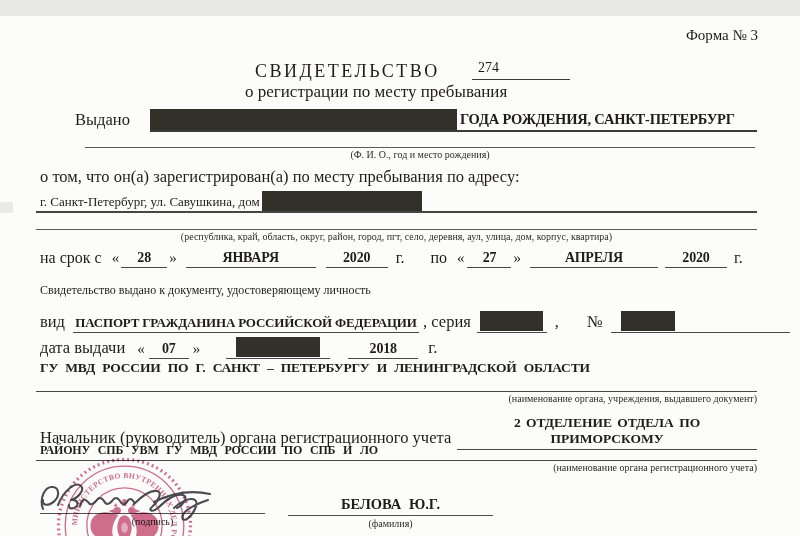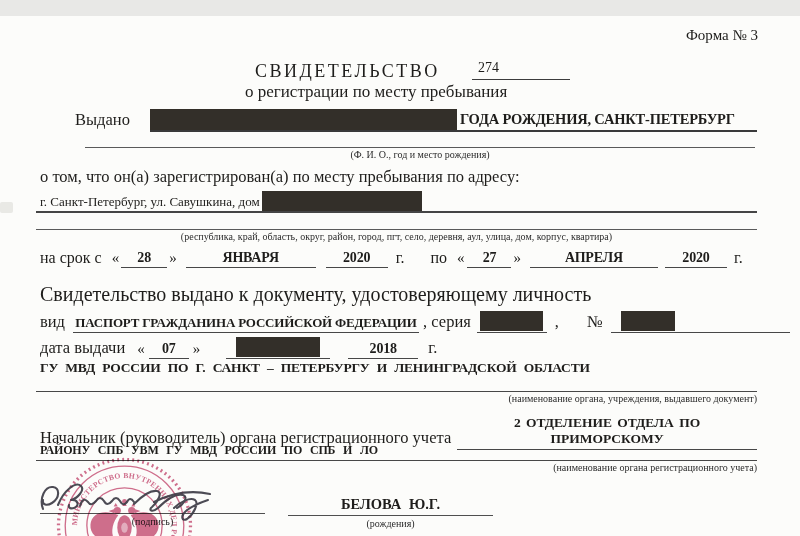--- a/index.html
+++ b/index.html
@@ -33,21 +33,21 @@
   .addr-row{top:175px;left:36px;right:43px;font-size:13px;border-bottom:2px solid #454545;}
   .addr-text{padding:0 0 1px 4px;}
   .addr-bar{width:160px;height:20px;margin-left:2px;}
 
   .cells{font-size:16px;}
   .cell{border-bottom:1.8px solid #474747;text-align:center;font-weight:bold;font-size:14px;
         padding-bottom:1px;letter-spacing:-0.2px;}
   .cell.flexc{display:flex;align-items:flex-end;justify-content:center;}
   .qm{font-size:15px;padding-bottom:1px;}
   .period-row{top:233px;left:40px;right:45px;}
-  .doc-intro{top:267px;left:40px;font-size:20px;}
+  .doc-intro{top:267px;left:40px;font-size:12px;}
   .vid-row{top:295px;left:40px;right:10px;font-size:16.5px;}
   .date-row{top:321px;left:40px;right:350px;font-size:16.5px;}
 
   .block-line{border-bottom:1.8px solid #474747;font-weight:bold;letter-spacing:-0.2px;}
   .gumvd{top:344px;left:36px;right:43px;}
   .gumvd .block-line{font-size:13.5px;word-spacing:4px;padding:0 0 15px 4px;}
   .gumvd .cap, .head2 .cap{text-align:right;font-size:10px;color:#2c2c2c;padding-top:1px;}
 
   .head-row{top:399px;left:40px;right:43px;font-size:16.5px;}
   .head-label{margin-right:6px;padding-bottom:2px;}
@@ -158,21 +158,21 @@
     <div class="block-line">РАЙОНУ СПБ УВМ ГУ МВД РОССИИ ПО СПБ И ЛО</div>
     <div class="cap">(наименование органа регистрационного учета)</div>
   </div>
 
   <div class="abs sign-line">
     <div class="rule"></div>
     <div class="cap">(подпись)</div>
   </div>
   <div class="abs surname">
     <div class="val">БЕЛОВА Ю.Г.</div>
-    <div class="cap">(рождения)</div>
+    <div class="cap">(фамилия)</div>
   </div>
 
   <svg class="abs stamp" width="165" height="165" viewBox="0 0 160 160">
     <defs>
       <path id="ringPath" d="M 34 80 A 46 46 0 1 1 126 80 A 46 46 0 1 1 34 80" fill="none"></path>
       <path id="numPath" d="M 40 96 A 44 44 0 0 0 120 96" fill="none"></path>
     </defs>
     <circle cx="80" cy="80" r="64" fill="none" stroke-width="3.2" stroke-dasharray="1.8 3.1" stroke="#c9557a"></circle>
     <circle cx="80" cy="80" r="57.5" fill="none" stroke-width="1.3" stroke="#c9557a"></circle>
     <circle cx="80" cy="80" r="36.5" fill="none" stroke-width="1.3" stroke="#c9557a"></circle>

